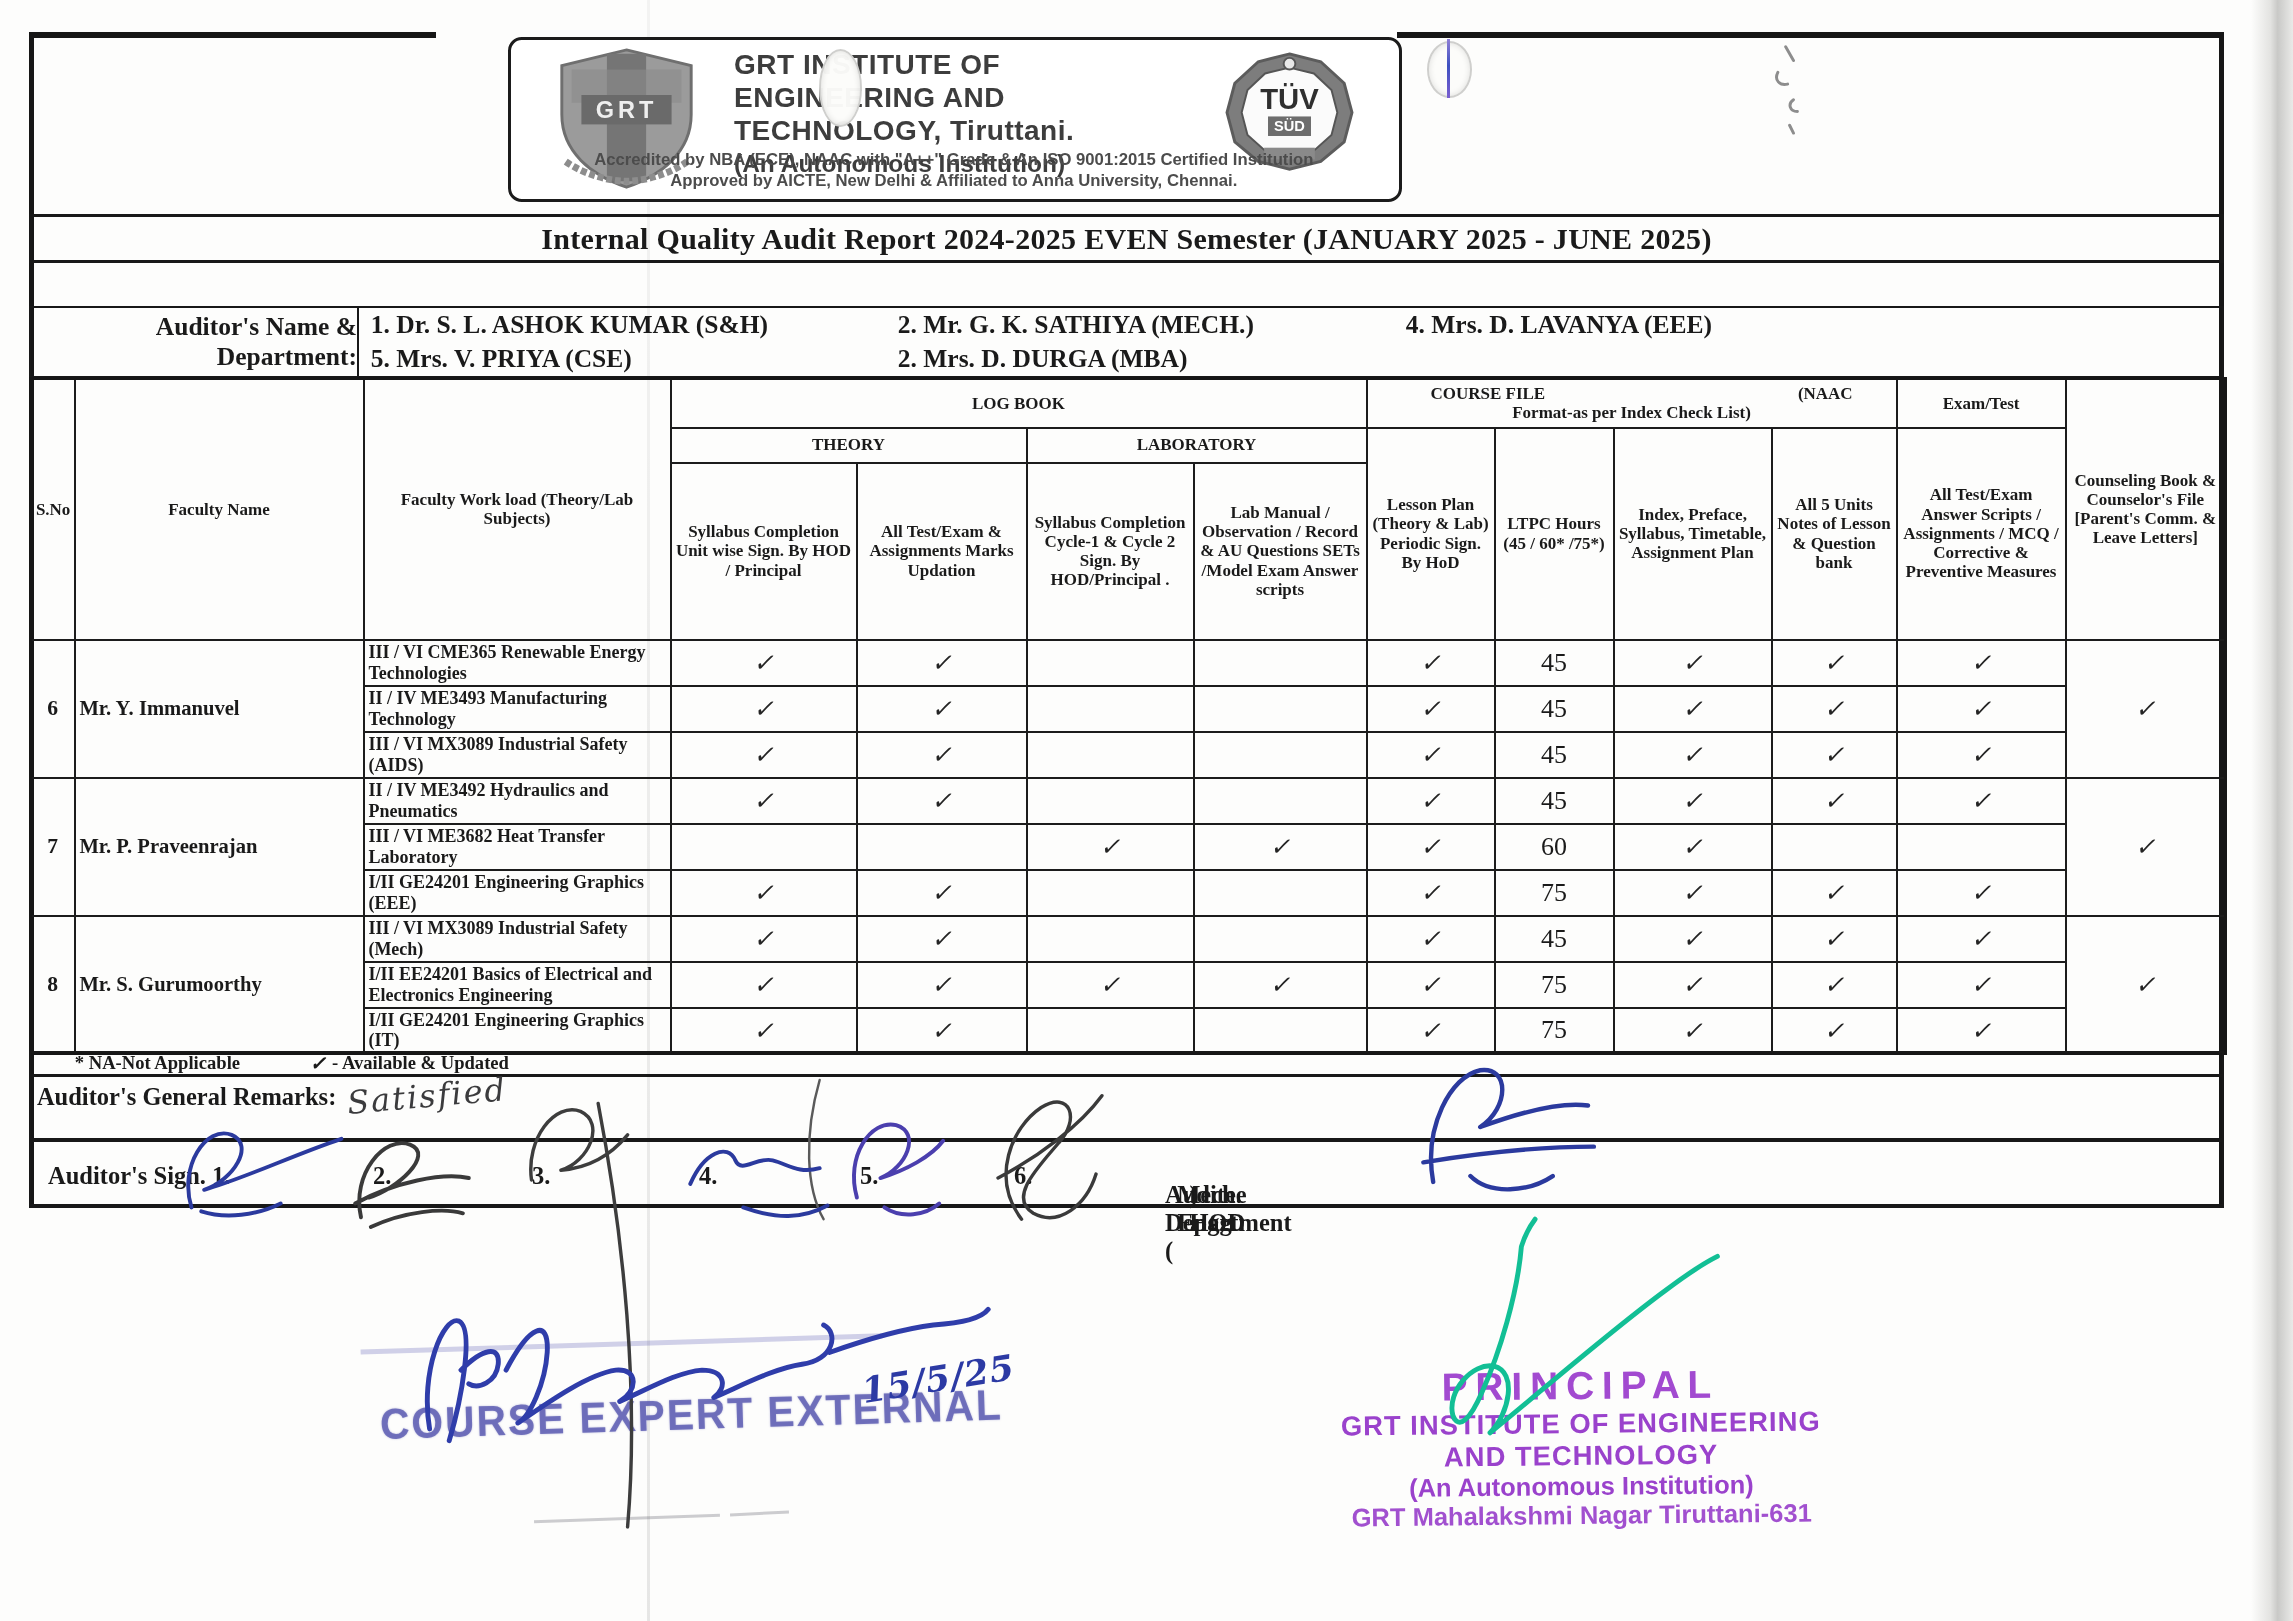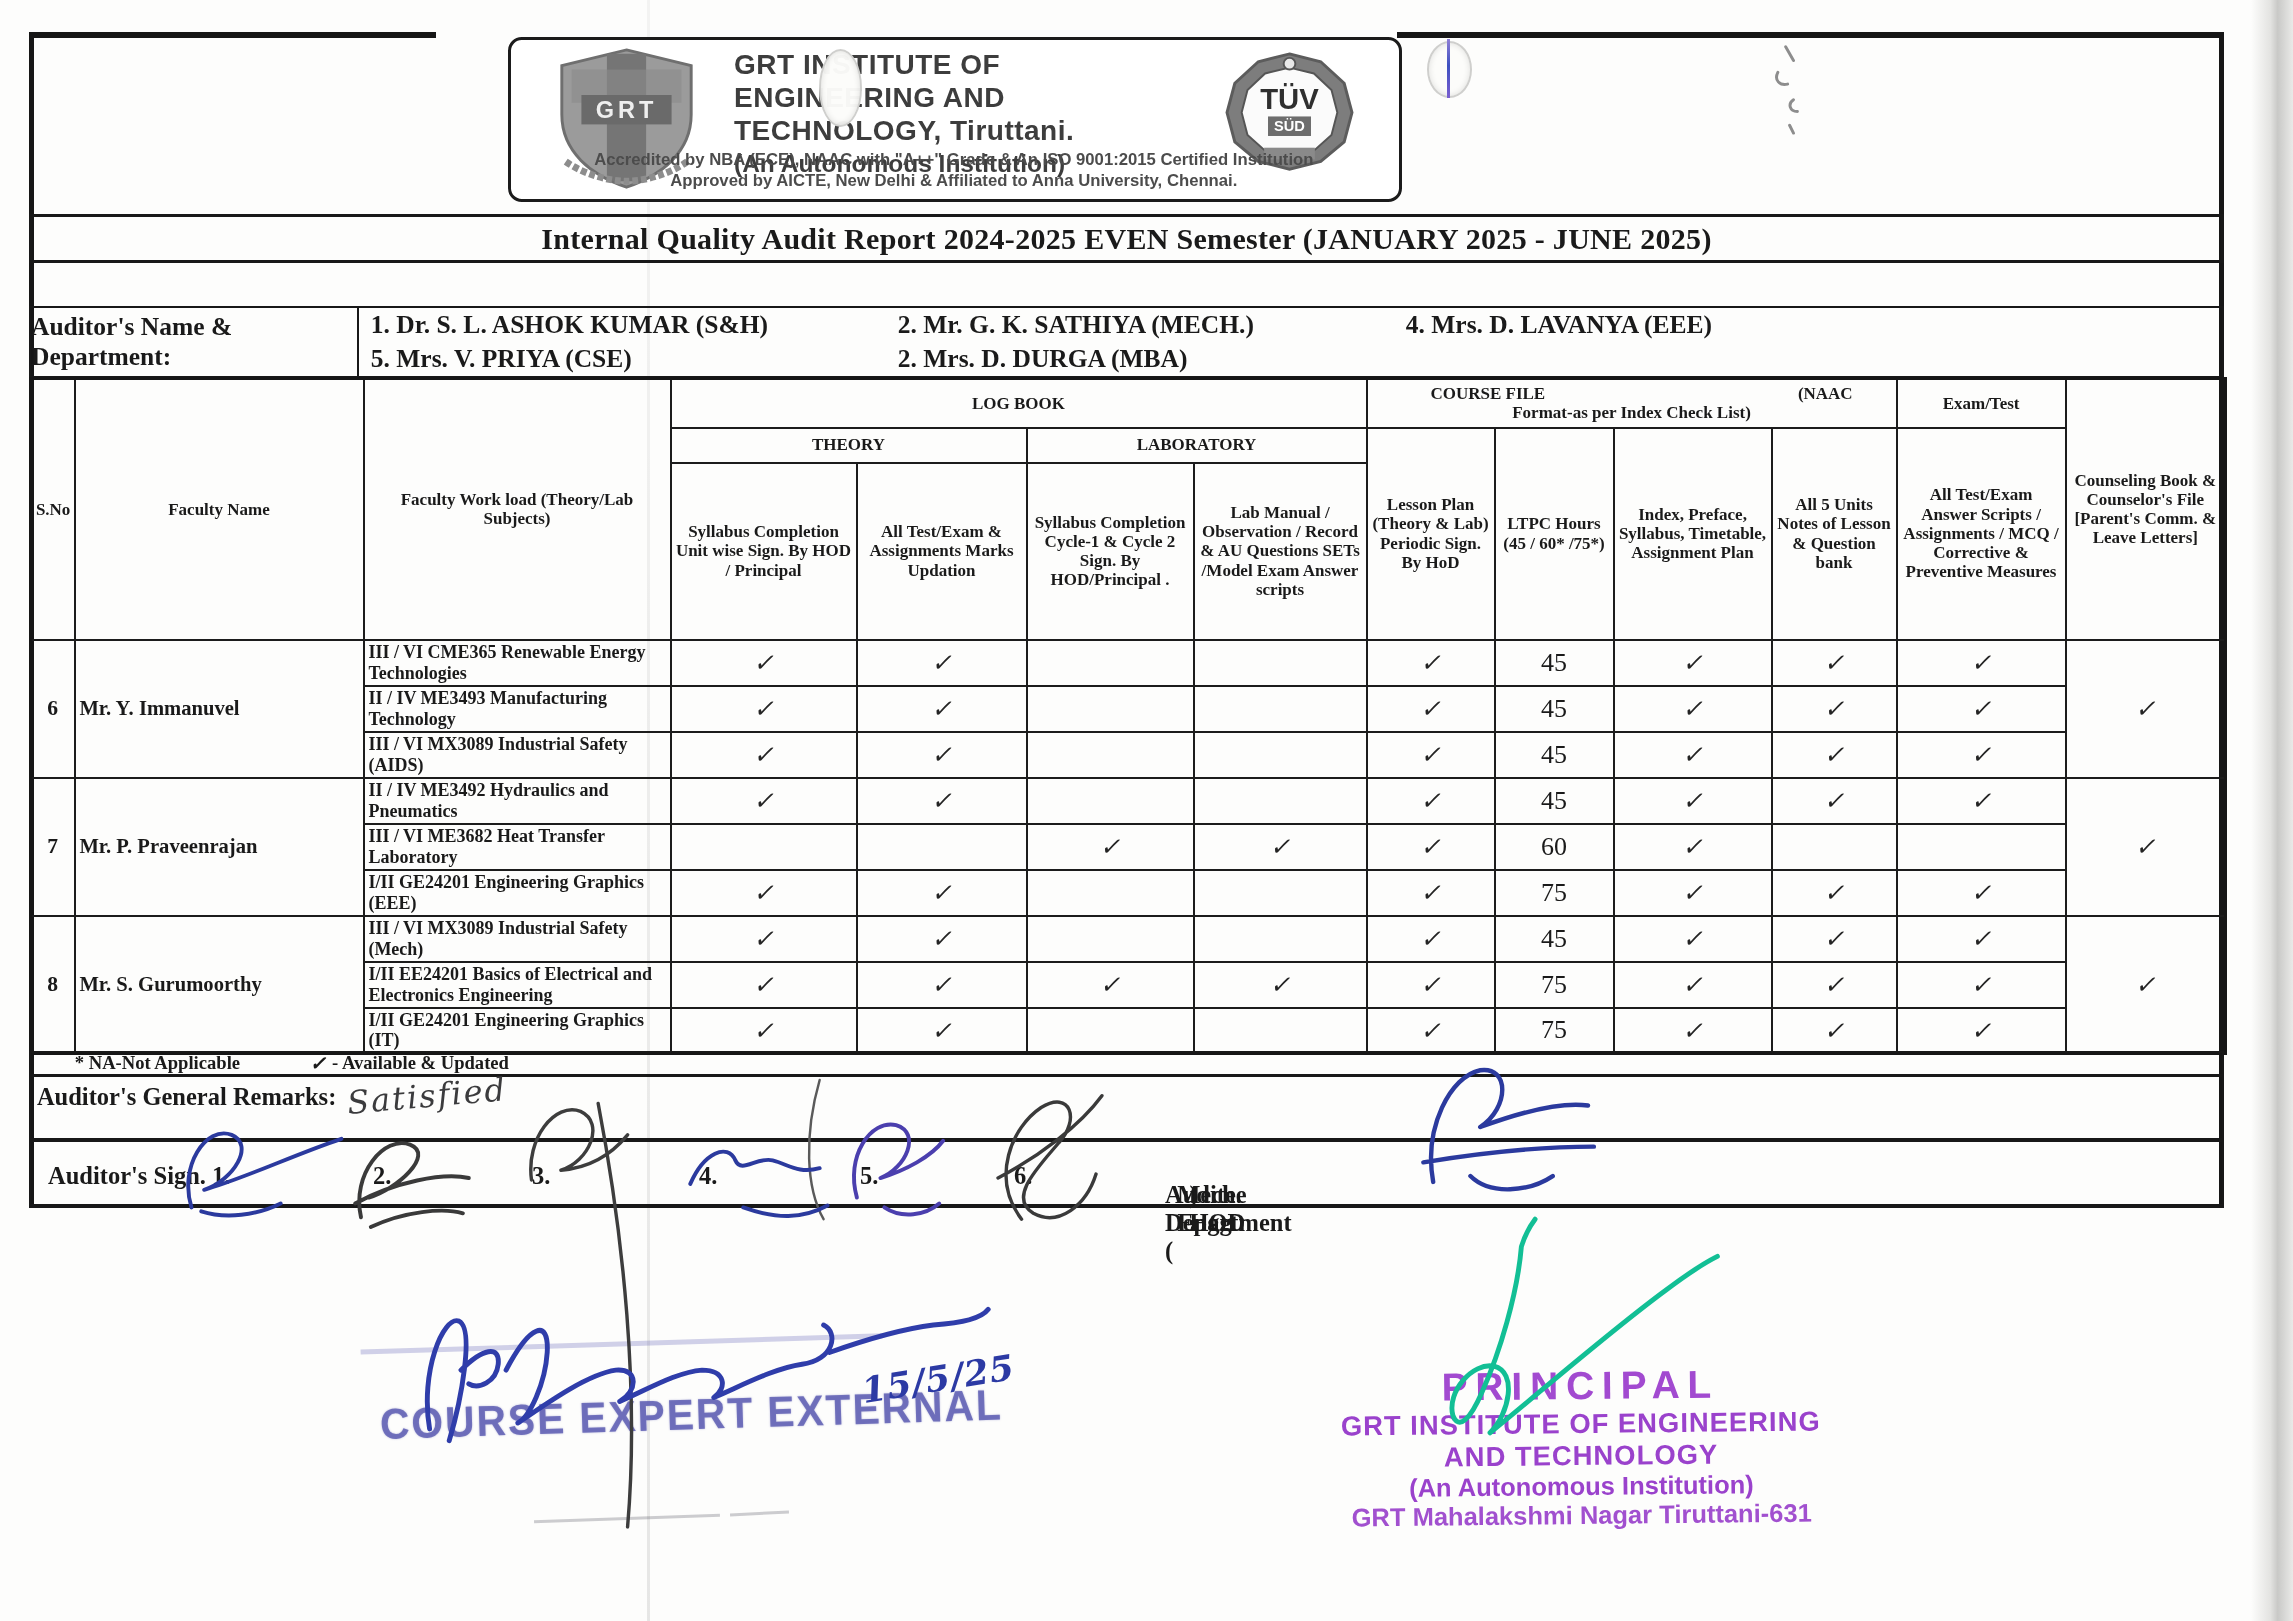--- a/index.html
+++ b/index.html
@@ -33,21 +33,21 @@
   
   .band{position:absolute;left:29px;width:2195px;box-sizing:border-box;border:2.9px solid #181818;z-index:10;}
   #title-row{top:214px;height:49px;border-width:3.9px;display:flex;align-items:center;justify-content:center;
              font-weight:bold;font-size:30px;letter-spacing:0.3px;}
   #auditee-row{top:263px;height:43px;display:flex;font-weight:bold;font-size:26.5px;}
   #auditee-row .a1{width:640px;border-right:2.9px solid #181818;text-align:right;padding:3.9px 5.9px 0 0;box-sizing:border-box;}
   #auditee-row .a2{width:696px;border-right:2.9px solid #181818;padding:3.9px 0 0 7.8px;box-sizing:border-box;}
   #auditee-row .a3{flex:1;padding:3.9px 0 0 9.8px;}
   #auditors-row{top:306px;height:72px;display:flex;font-weight:bold;font-size:25.5px;}
   #auditors-row .lab{width:328px;border-right:2.9px solid #181818;display:flex;flex-direction:column;
-                     align-items:flex-start;justify-content:center;line-height:30px;box-sizing:border-box;}
+                     align-items:flex-end;justify-content:center;line-height:30px;box-sizing:border-box;}
   #auditors-row .names{flex:1;display:grid;grid-template-columns:527px 508px 1fr;
                        align-items:center;padding-left:11.8px;row-gap:0;}
   
   #audit-table{position:absolute;left:29px;top:377px;width:2195px;border-collapse:collapse;
                table-layout:fixed;z-index:10;border:3.9px solid #161616;}
   #audit-table th,#audit-table td{border:2px solid #1c1c1c;padding:1px 3.9px;box-sizing:border-box;}
   #audit-table th{font-weight:bold;font-size:17px;line-height:1.13;text-align:center;vertical-align:middle;}
   tr.bandA{height:49px} tr.bandA th{font-size:19.6px;}
   tr.bandB{height:35px} tr.bandB th{font-size:19.6px;margin-top:36px;}
   tr.bandC{height:177px}

